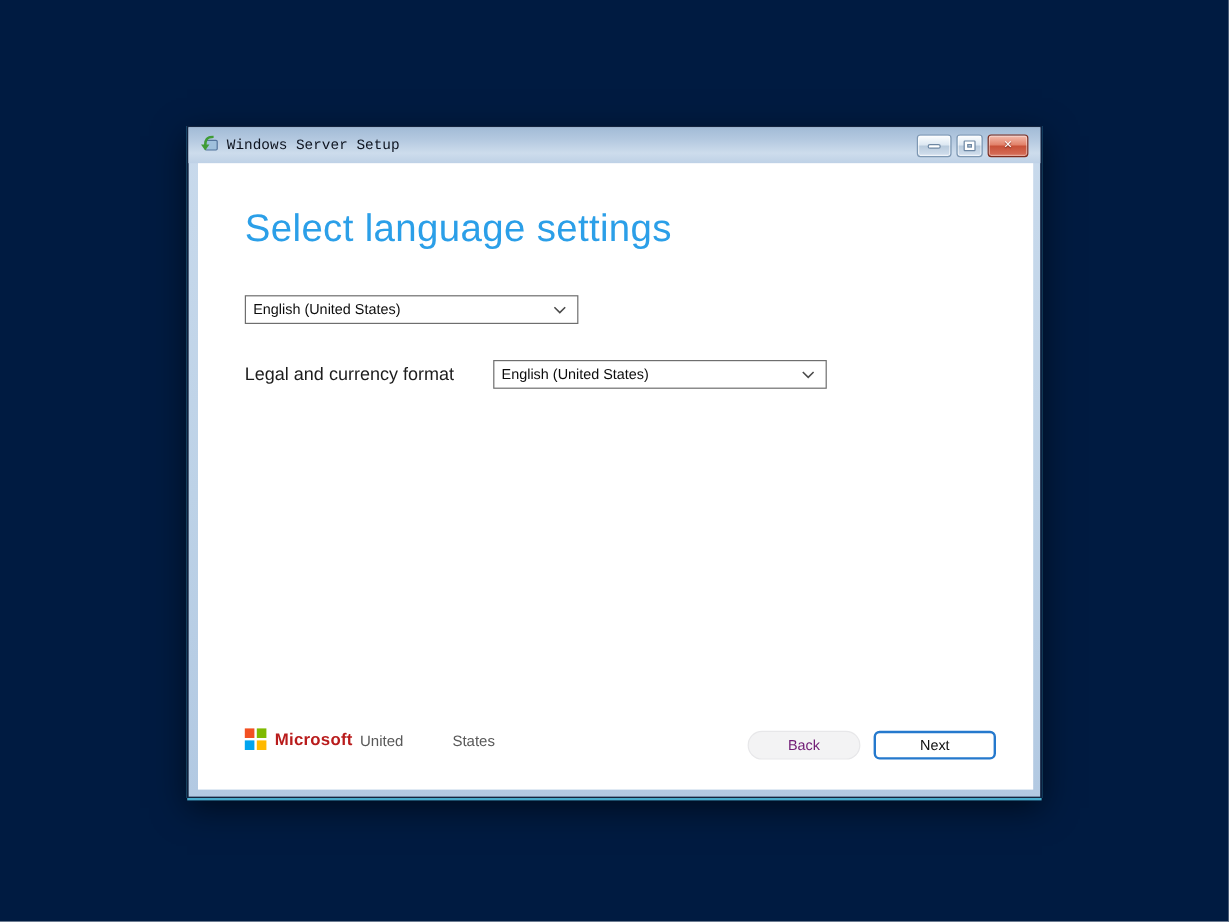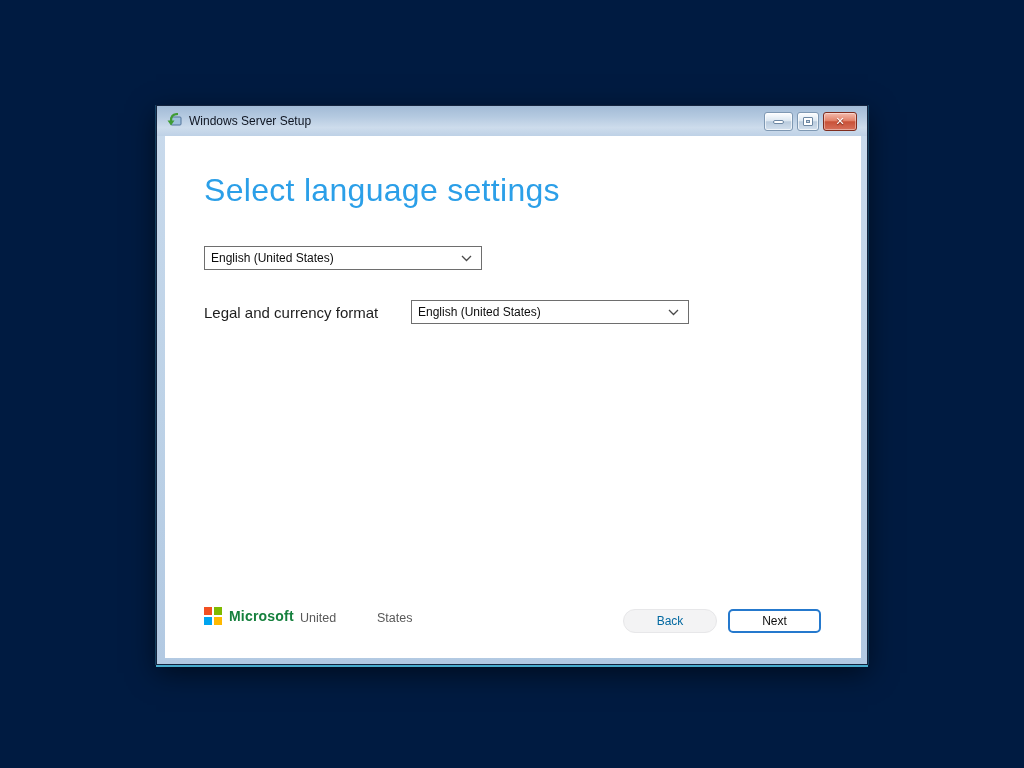--- a/index.html
+++ b/index.html
@@ -16,21 +16,21 @@
   .window {
     position:absolute; left:156px; top:105px; width:712px; height:560px;
     background:linear-gradient(180deg,#c9daec 0%,#bdd2e7 55%,#b2c9e2 100%);
     border:1px solid #14243e;
     box-shadow:0 2px 0 rgba(86,200,234,.85), 1px 0 0 rgba(86,200,234,.25), -1px 0 0 rgba(86,200,234,.25), 0 8px 26px rgba(0,0,0,.55);
   }
 
   .titlebar {
     position:absolute; left:0; top:0; right:0; height:30px;
     background:linear-gradient(180deg,#a2bbd6 0%,#b4c9e0 35%,#cddcec 72%,#bed1e6 100%);
-    display:flex; align-items:center; padding:0 9px;
+    display:flex; align-items:center; padding:0 9px;font-family:Liberation Mono, monospace;
   }
   .app-icon { width:16px; height:16px; flex:0 0 16px; display:inline-block; }
   .win-title { margin-left:7px; font-size:12px; color:#0e1420; white-space:nowrap; }
 
   .caption-buttons { position:absolute; right:10px; top:6px; display:flex; gap:4px; }
   .cap-btn {
     height:19px; border-radius:3px;
     display:flex; align-items:center; justify-content:center; cursor:default;
   }
   .cap-btn.minmax {
@@ -78,37 +78,37 @@
   .chevron { display:flex; align-items:center; }
 
   
   .ms-brand { position:absolute; left:39px; top:471px; display:flex; align-items:center; gap:7px; }
   .ms-squares { display:grid; grid-template-columns:8px 8px; grid-template-rows:8px 8px; gap:2px; }
   .ms-squares .sq { width:8px; height:8px; }
   .sq-red { background:#f25022; }
   .sq-green { background:#7fba00; }
   .sq-blue { background:#00a4ef; }
   .sq-yellow { background:#ffb900; }
-  .ms-word { font-size:14px; font-weight:bold; color:#15803d; letter-spacing:.2px; }
+  .ms-word { font-size:14px; font-weight:bold; color:#b91c1c; letter-spacing:.2px; }
 
   .footer-link { position:absolute; top:475px; font-size:12.5px; color:#595959; text-decoration:none; cursor:pointer; }
   .footer-link.support { left:135px; }
   .footer-link.legal { left:212px; }
 
   .btn {
     position:absolute; top:473px; height:24px;
     font-family:inherit; font-size:12px; cursor:default;
   }
   .btn.back {
     left:458px; width:94px;
     background:#f3f3f4; border:1px solid #e7e7e9; border-radius:12px;
-    color:#0369a1;
+    color:#701a75;
   }
   .btn.next {
-    left:563px; width:93px;
+    left:563px; width:102px;
     background:#ffffff; border:2px solid #2579cd; border-radius:5px;
     color:#0f0f0f;
   }
 </style>
 </head>
 <body>
 
 <div class="screen">
 
   <div class="window">

